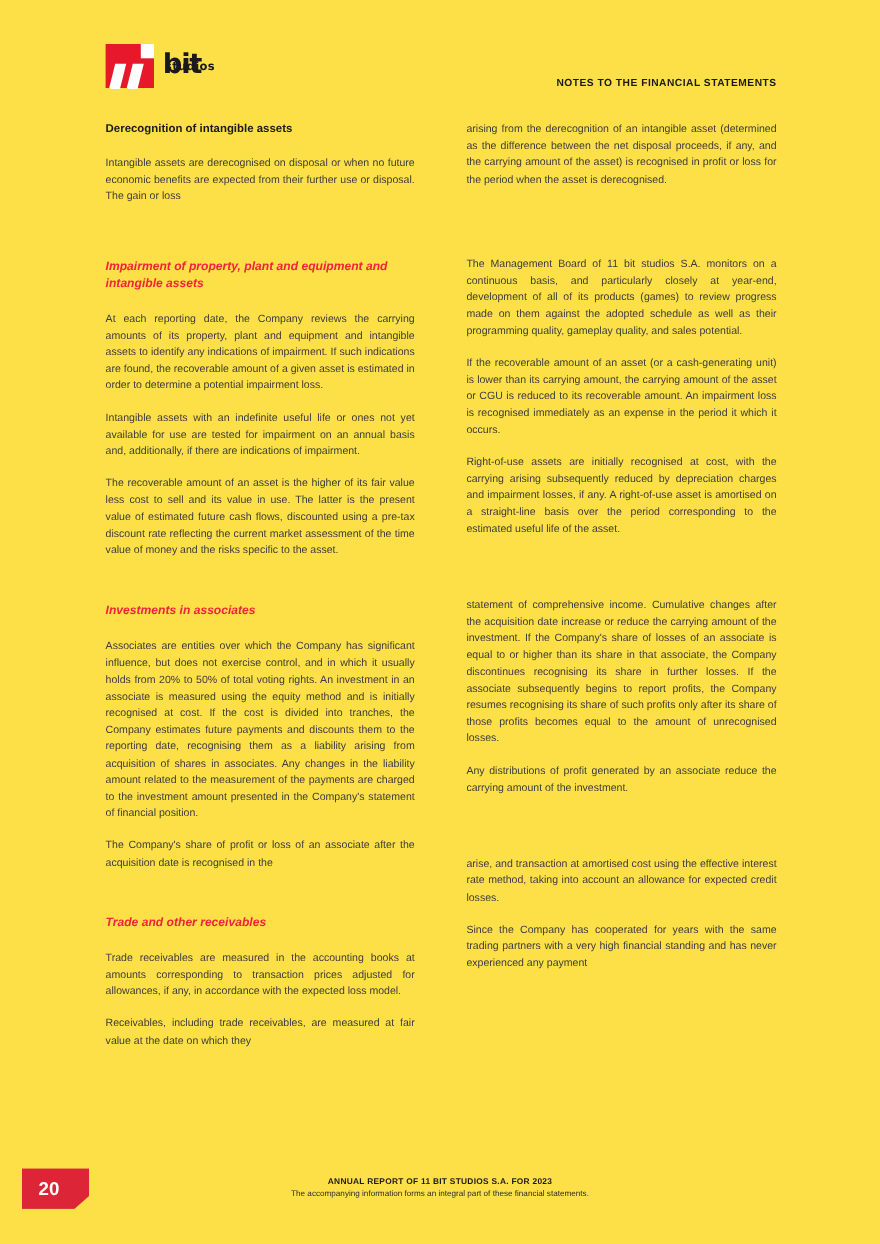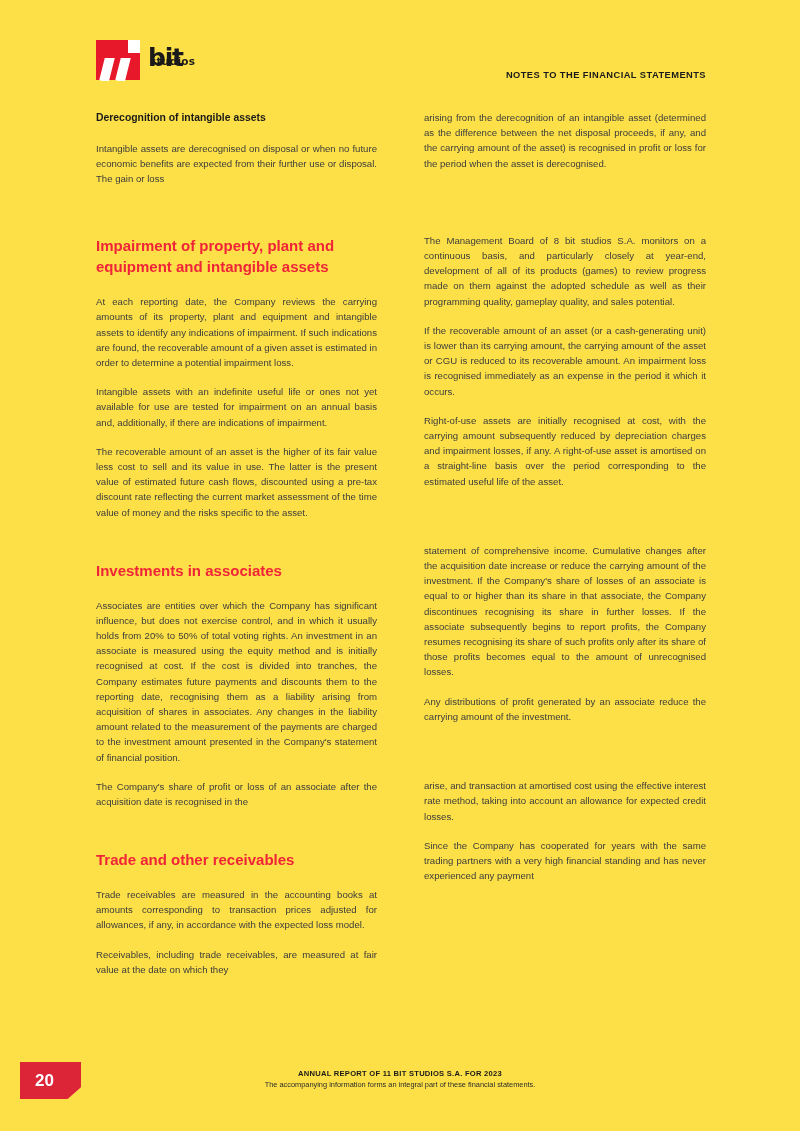--- a/index.html
+++ b/index.html
@@ -140,25 +140,26 @@
   }
 
   .sec-h-black {
     font-size: 10.4px;
     font-weight: 700;
     color: #1a1a1a;
     line-height: 1.45;
     margin: 0 0 16px 0;
   }
   .sec-h-red {
-    font-size: 15px;
+    font-size: 11px;
     font-weight: 700;
     color: #f02438;
     line-height: 1.45;
     margin: 0 0 16px 0;
+    font-style: italic;
   }
   p.body {
     font-size: 9.6px;
     line-height: 15.2px;
     color: #3c3c3c;
     text-align: justify;
     margin: 0 0 14px 0;
     hyphens: none;
   }
   p.body:last-child { margin-bottom: 0; }
@@ -254,23 +255,23 @@
       <p class="body">Receivables, including trade receivables, are measured at fair value at the date on which they</p>
     </div>
 
     <div class="col-right">
 
       <p class="body">arising from the derecognition of an intangible asset (determined as the difference between the net disposal proceeds, if any, and the carrying amount of the asset) is recognised in profit or loss for the period when the asset is derecognised.</p>
 
       <div class="spacer-h"></div>
       <div class="spacer-s"></div>
 
-      <p class="body">The Management Board of 8 bit studios S.A. monitors on a continuous basis, and particularly closely at year-end, development of all of its products (games) to review progress made on them against the adopted schedule as well as their programming quality, gameplay quality, and sales potential.</p>
+      <p class="body">The Management Board of 11 bit studios S.A. monitors on a continuous basis, and particularly closely at year-end, development of all of its products (games) to review progress made on them against the adopted schedule as well as their programming quality, gameplay quality, and sales potential.</p>
       <p class="body">If the recoverable amount of an asset (or a cash-generating unit) is lower than its carrying amount, the carrying amount of the asset or CGU is reduced to its recoverable amount. An impairment loss is recognised immediately as an expense in the period it which it occurs.</p>
-      <p class="body">Right-of-use assets are initially recognised at cost, with the carrying amount subsequently reduced by depreciation charges and impairment losses, if any. A right-of-use asset is amortised on a straight-line basis over the period corresponding to the estimated useful life of the asset.</p>
+      <p class="body">Right-of-use assets are initially recognised at cost, with the carrying arising subsequently reduced by depreciation charges and impairment losses, if any. A right-of-use asset is amortised on a straight-line basis over the period corresponding to the estimated useful life of the asset.</p>
 
       <div class="spacer-m"></div>
       <div class="spacer-s"></div>
 
       <p class="body">statement of comprehensive income. Cumulative changes after the acquisition date increase or reduce the carrying amount of the investment. If the Company's share of losses of an associate is equal to or higher than its share in that associate, the Company discontinues recognising its share in further losses. If the associate subsequently begins to report profits, the Company resumes recognising its share of such profits only after its share of those profits becomes equal to the amount of unrecognised losses.</p>
       <p class="body">Any distributions of profit generated by an associate reduce the carrying amount of the investment.</p>
 
       <div class="spacer-m"></div>
       <div class="spacer-s"></div>
 

